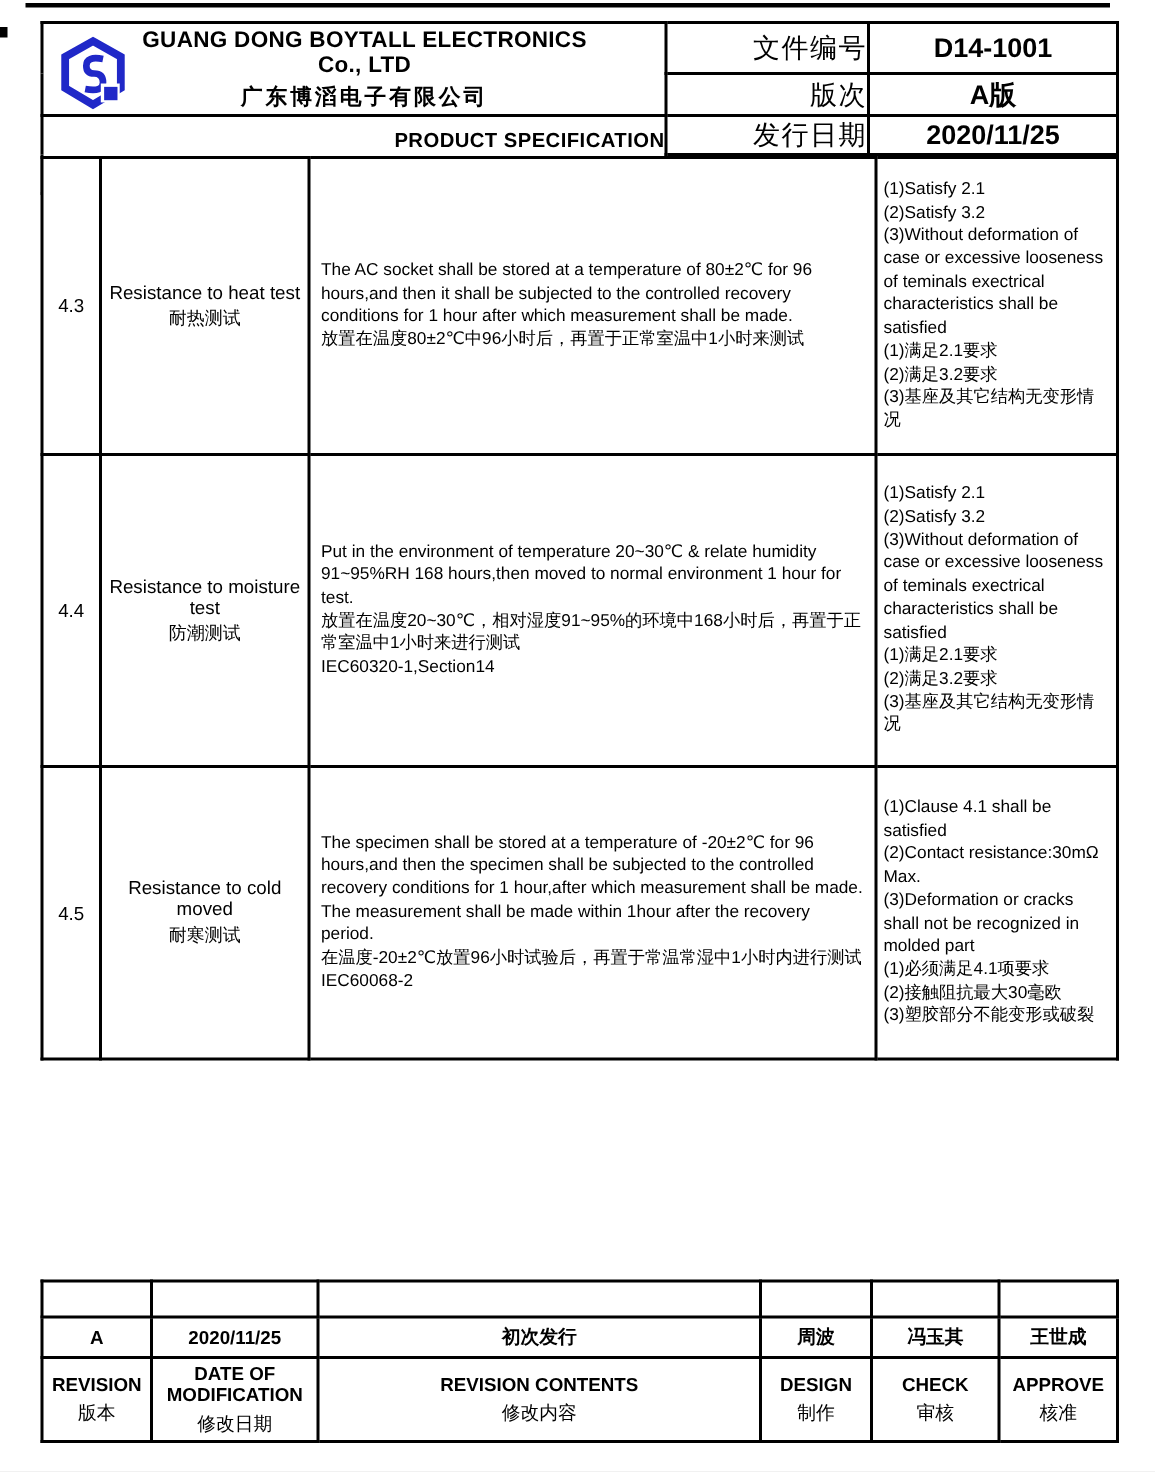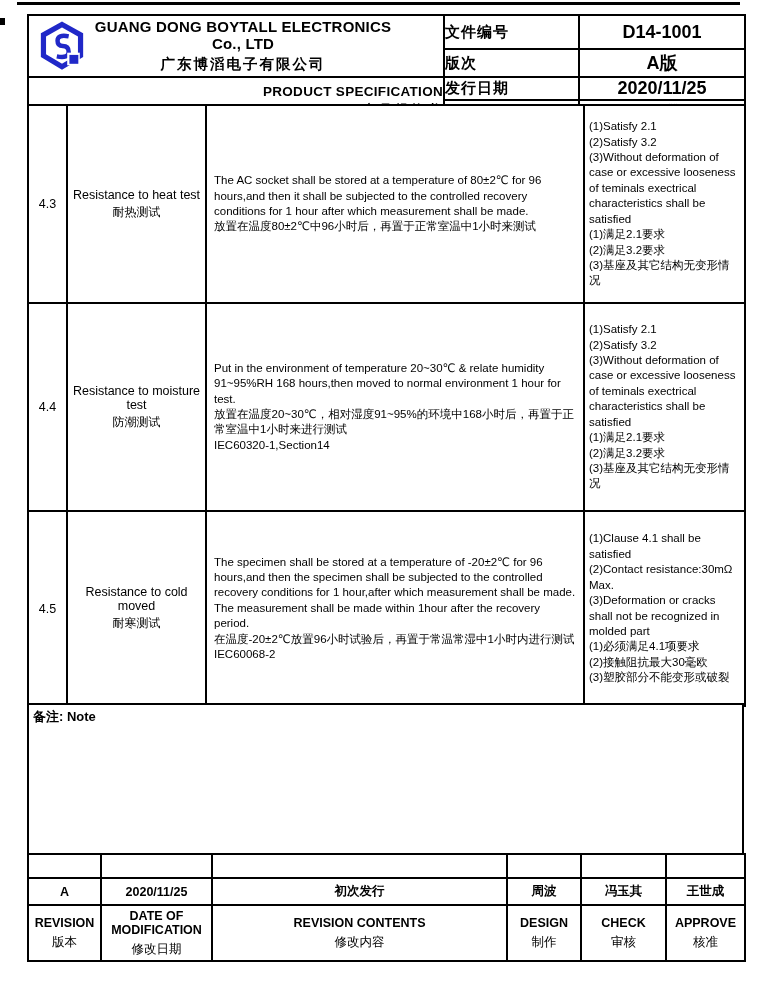--- a/index.html
+++ b/index.html
@@ -12,29 +12,29 @@
   
   .artifact-top { position:absolute; left:17px; top:2px; width:723px; height:3px; background:#000; }
   .artifact-left { position:absolute; left:0; top:18px; width:5px; height:7px; background:#000; }
 
   table { border-collapse:collapse; table-layout:fixed; position:absolute; background:#fff; }
   td { border:2px solid #000; vertical-align:middle; overflow:hidden; }
 
   
   .header-table { left:27px; top:14px; width:717px; }
   .company-cell { padding:2px 6px; }
-  .company-flex { display:flex; align-items:center; }
+  .company-flex { display:flex; align-items:flex-end; }
   .logo-wrap { flex:0 0 54px; display:flex; justify-content:center; }
   .company-text { flex:1; text-align:center; padding-right:40px; }
   .company-en { font-size:15px; font-weight:bold; letter-spacing:.2px; }
   .company-cn { font-size:14.5px; font-weight:bold; margin-top:3px; letter-spacing:2px; }
   .title-cell { text-align:right; }
   .title-en { font-size:13.5px; font-weight:bold; letter-spacing:.3px; }
   .title-cn { font-size:13px; font-weight:bold; margin-top:2px; letter-spacing:3px; }
-  .hfield-label { text-align:left; font-size:15px; font-weight:bold; letter-spacing:1px; }
+  .hfield-label { text-align:right; font-size:18px; font-weight:normal; letter-spacing:1px; }
   .hfield-value { text-align:center; font-size:18px; font-weight:bold; }
 
   
   .main-table { left:27px; top:104px; width:717px; }
   .no-cell { text-align:center; font-size:12.5px; }
   .name-cell { text-align:center; font-size:12.5px; padding:2px; }
   .name-cn { font-size:12px; margin-top:2px; }
   .desc-cell { font-size:11.5px; line-height:1.34; padding:3px 7px; text-align:left; }
   .req-cell  { font-size:11.5px; line-height:1.34; padding:5px 3px 5px 4px; text-align:left; }
 
@@ -169,23 +169,20 @@
             <div>(2)Contact resistance:30mΩ Max.</div>
             <div>(3)Deformation or cracks shall not be recognized in molded part</div>
             <div>(1)必须满足4.1项要求</div>
             <div>(2)接触阻抗最大30毫欧</div>
             <div>(3)塑胶部分不能变形或破裂</div>
           </td>
     </tr>
   </tbody>
     </table>
 
-  <div class="note-box">
-    <span class="note-label">备注: Note</span>
-  </div>
 
   <table class="rev-table">
     <colgroup>
         <col style="width:73px">
         <col style="width:111px">
         <col style="width:295px">
         <col style="width:74px">
         <col style="width:85px">
         <col style="width:79px">
       </colgroup>

